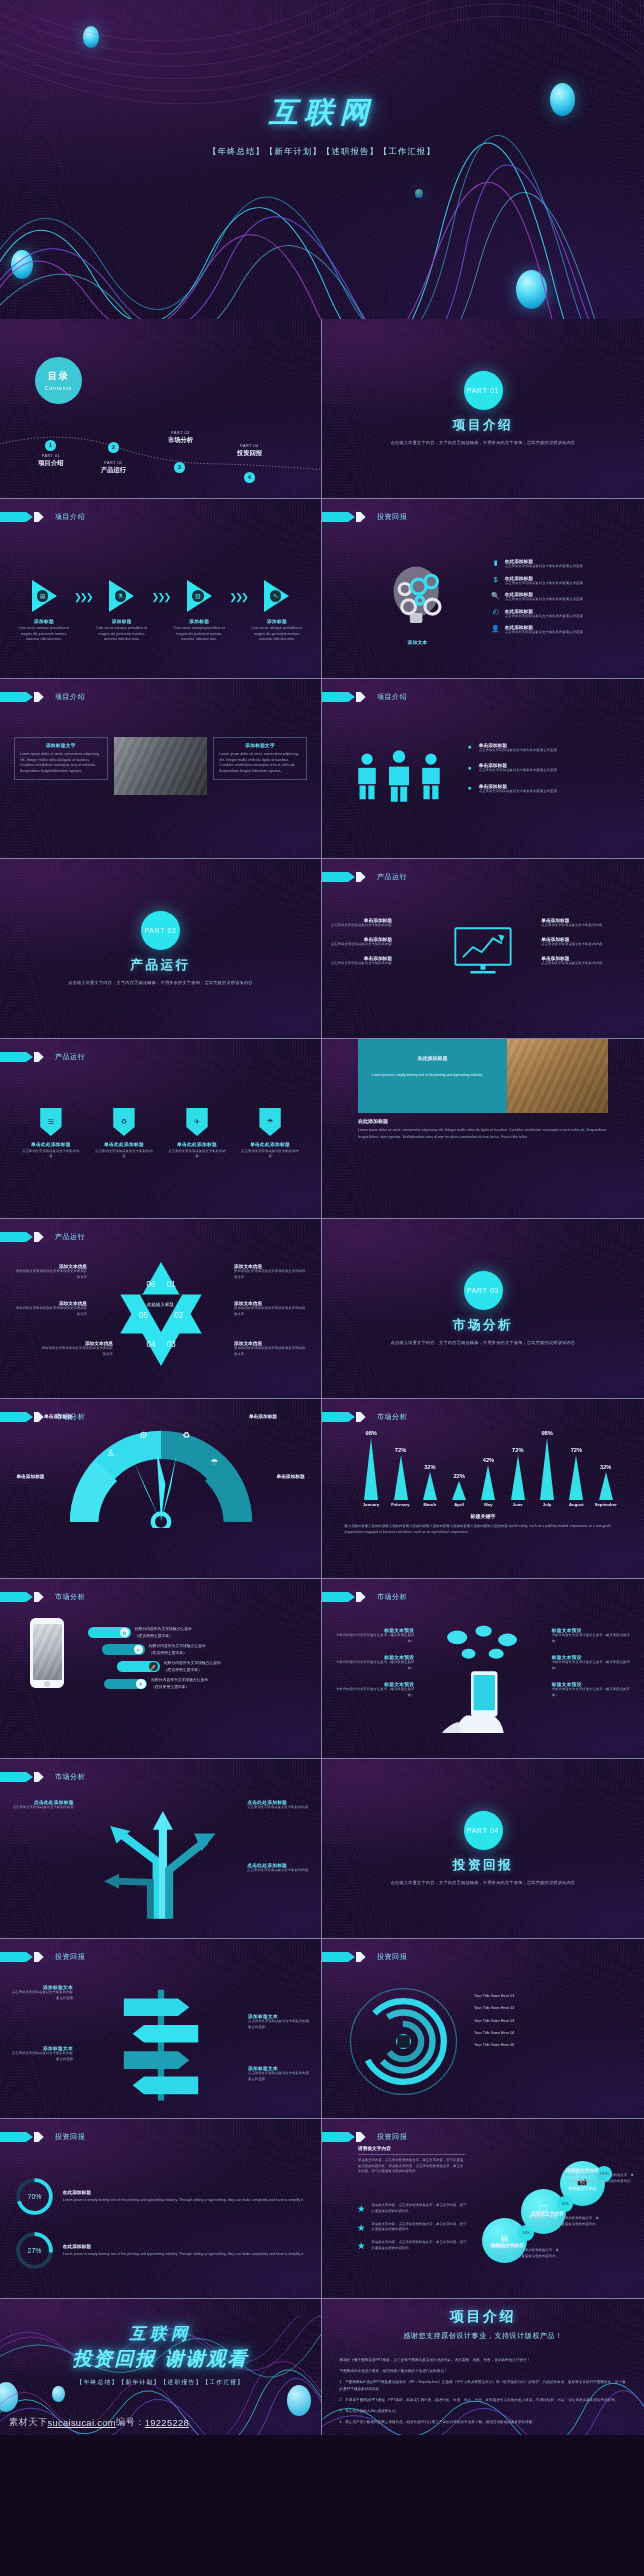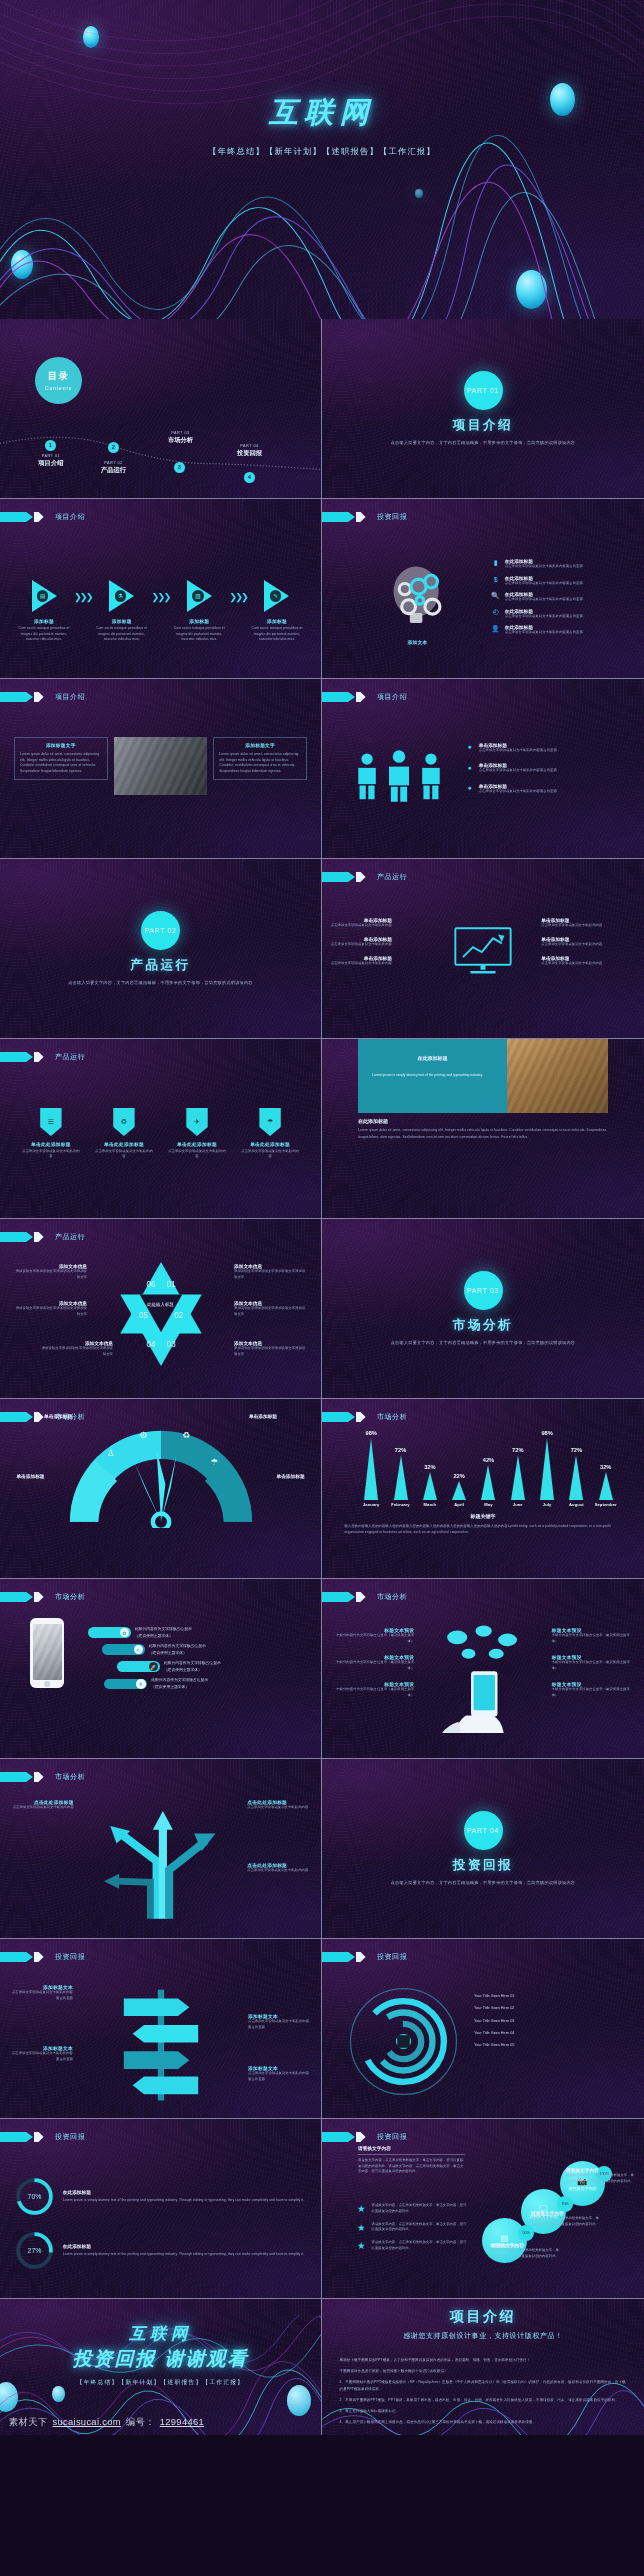--- a/index.html
+++ b/index.html
@@ -135,21 +135,21 @@
   .starwrap{position:absolute;left:50%;top:1.3px;transform:translateX(-50%);}
 
   
   .cp-title{font-size:14px;font-weight:700;color:#7fe9fb;letter-spacing:2.5px;text-align:center;
             text-shadow:0 0 7.5px rgba(70,230,255,.6);}
   .cp-sub{font-size:7px;color:#8ee7f8;text-align:center;margin-top:5px;letter-spacing:0.6px;}
   .cp-body{margin:10px 17.6px 0;}
   .cp-body p{font-size:3.5px;color:#aab7d6;line-height:1.9;margin-bottom:4.4px;letter-spacing:0.1px;}
 
   
-  .wm{position:absolute;left:8.8px;bottom:6.3px;display:flex;align-items:flex-start;gap:5px;z-index:20;
+  .wm{position:absolute;left:8.8px;bottom:6.3px;display:flex;align-items:center;z-index:20;
       color:#cfd6e4;font-size:9.4px;letter-spacing:0.3px;opacity:.92;}
   .wm .u{color:#e6ecf6;text-decoration:underline;}
 </style>
 </head>
 <body>
 
 <div class="page">
 
   <section class="slide cover">
     <div class="orb" style="left:83px;top:26.4px;width:16.4px;height:21.4px;"></div>
@@ -969,21 +969,21 @@
             <path d="M-10 100 Q40 36 90 96 T190 84 T300 104 T410 74 T530 96" stroke="#36d8f2"></path>
             <path d="M-10 112 Q46 52 104 108 T208 96 T320 116 T430 86 T530 108" stroke="#6a4fd8"></path>
             <path d="M-10 88 Q36 24 84 84 T182 70 T290 92 T398 62 T530 84" stroke="#9a3fc4" opacity=".7"></path>
           </g>
         </svg>
       </div>
       <div class="wm">
         <span>素材天下</span>
         <span class="u">sucaisucai.com</span>
         <span>编号：</span>
-        <span class="u">12994461</span>
+        <span class="u">19225228</span>
       </div>
     </section>
 
     <section class="slide">
       <div style="position:absolute;left:0;right:0;top:8.8px;z-index:5">
         <div class="cp-title">项目介绍</div>
         <div class="cp-sub">感谢您支持原创设计事业，支持设计版权产品！</div>
       </div>
       <div class="cp-body" style="position:absolute;left:0;right:0;top:48px;z-index:5">
         <p>感谢您下载千图网原创PPT模板，为了您和千图网以及原创作者的利益，请勿复制、传播、销售，否则将承担法律责任！</p>

